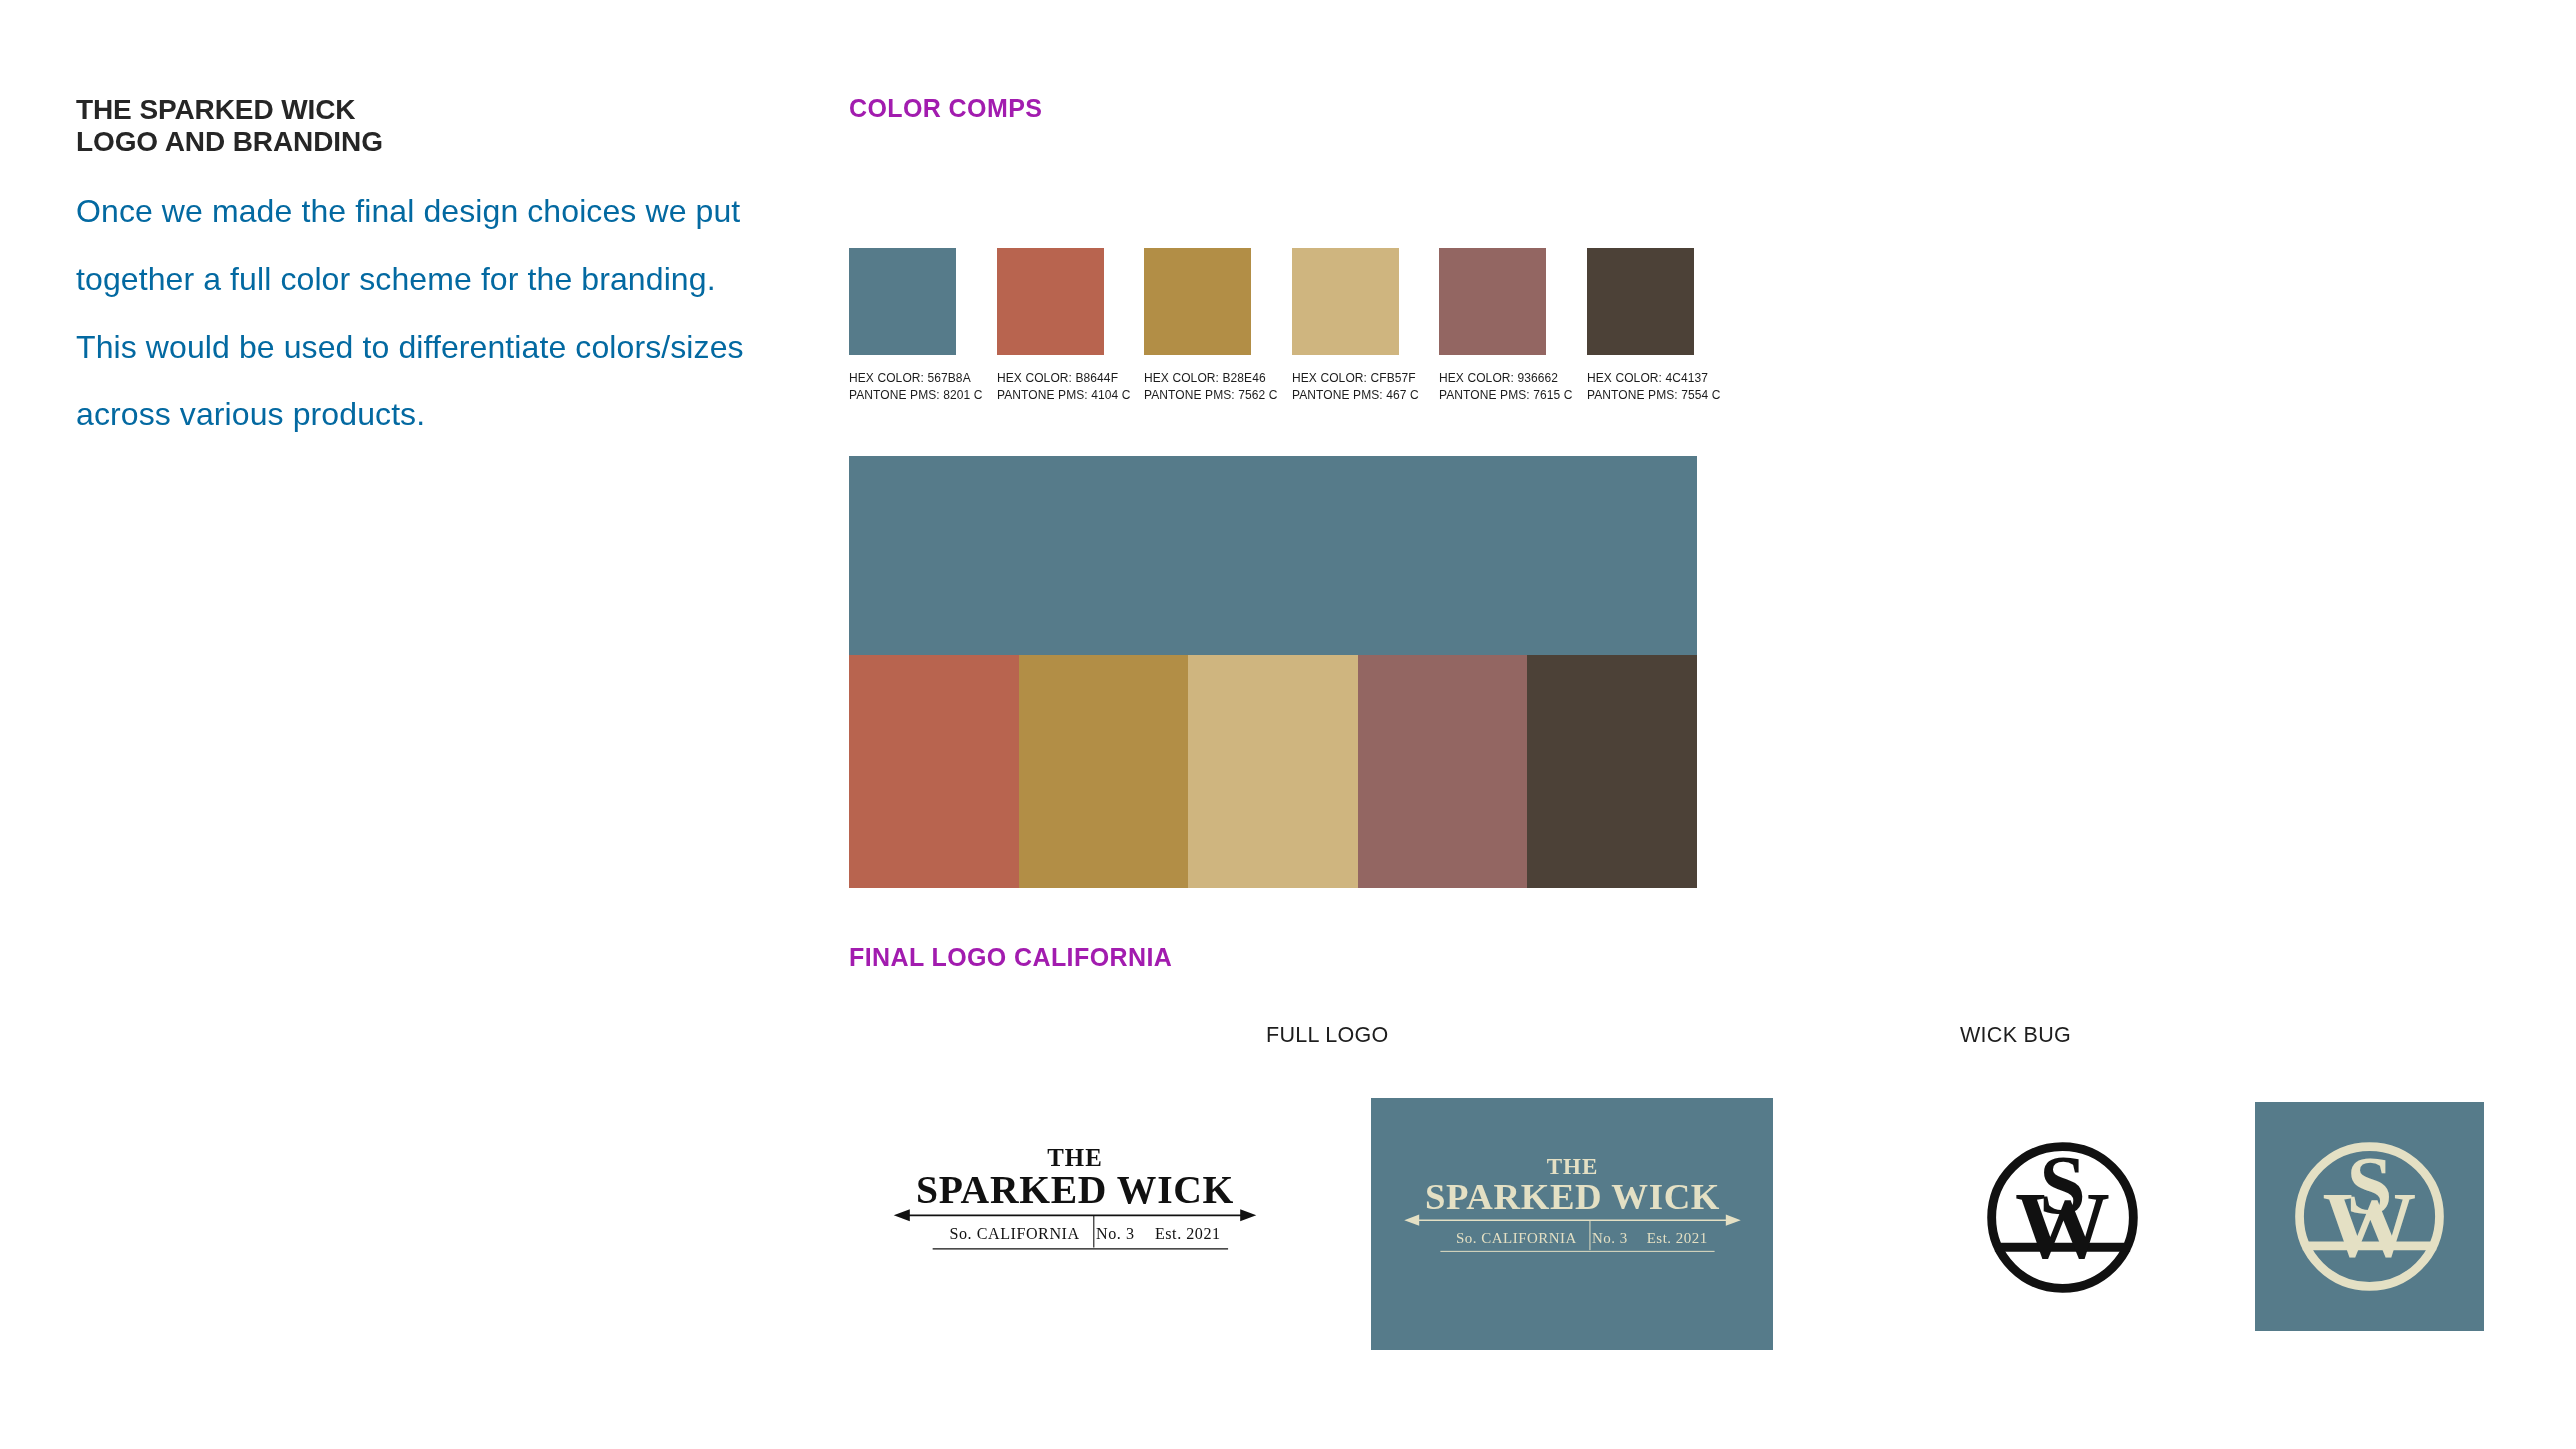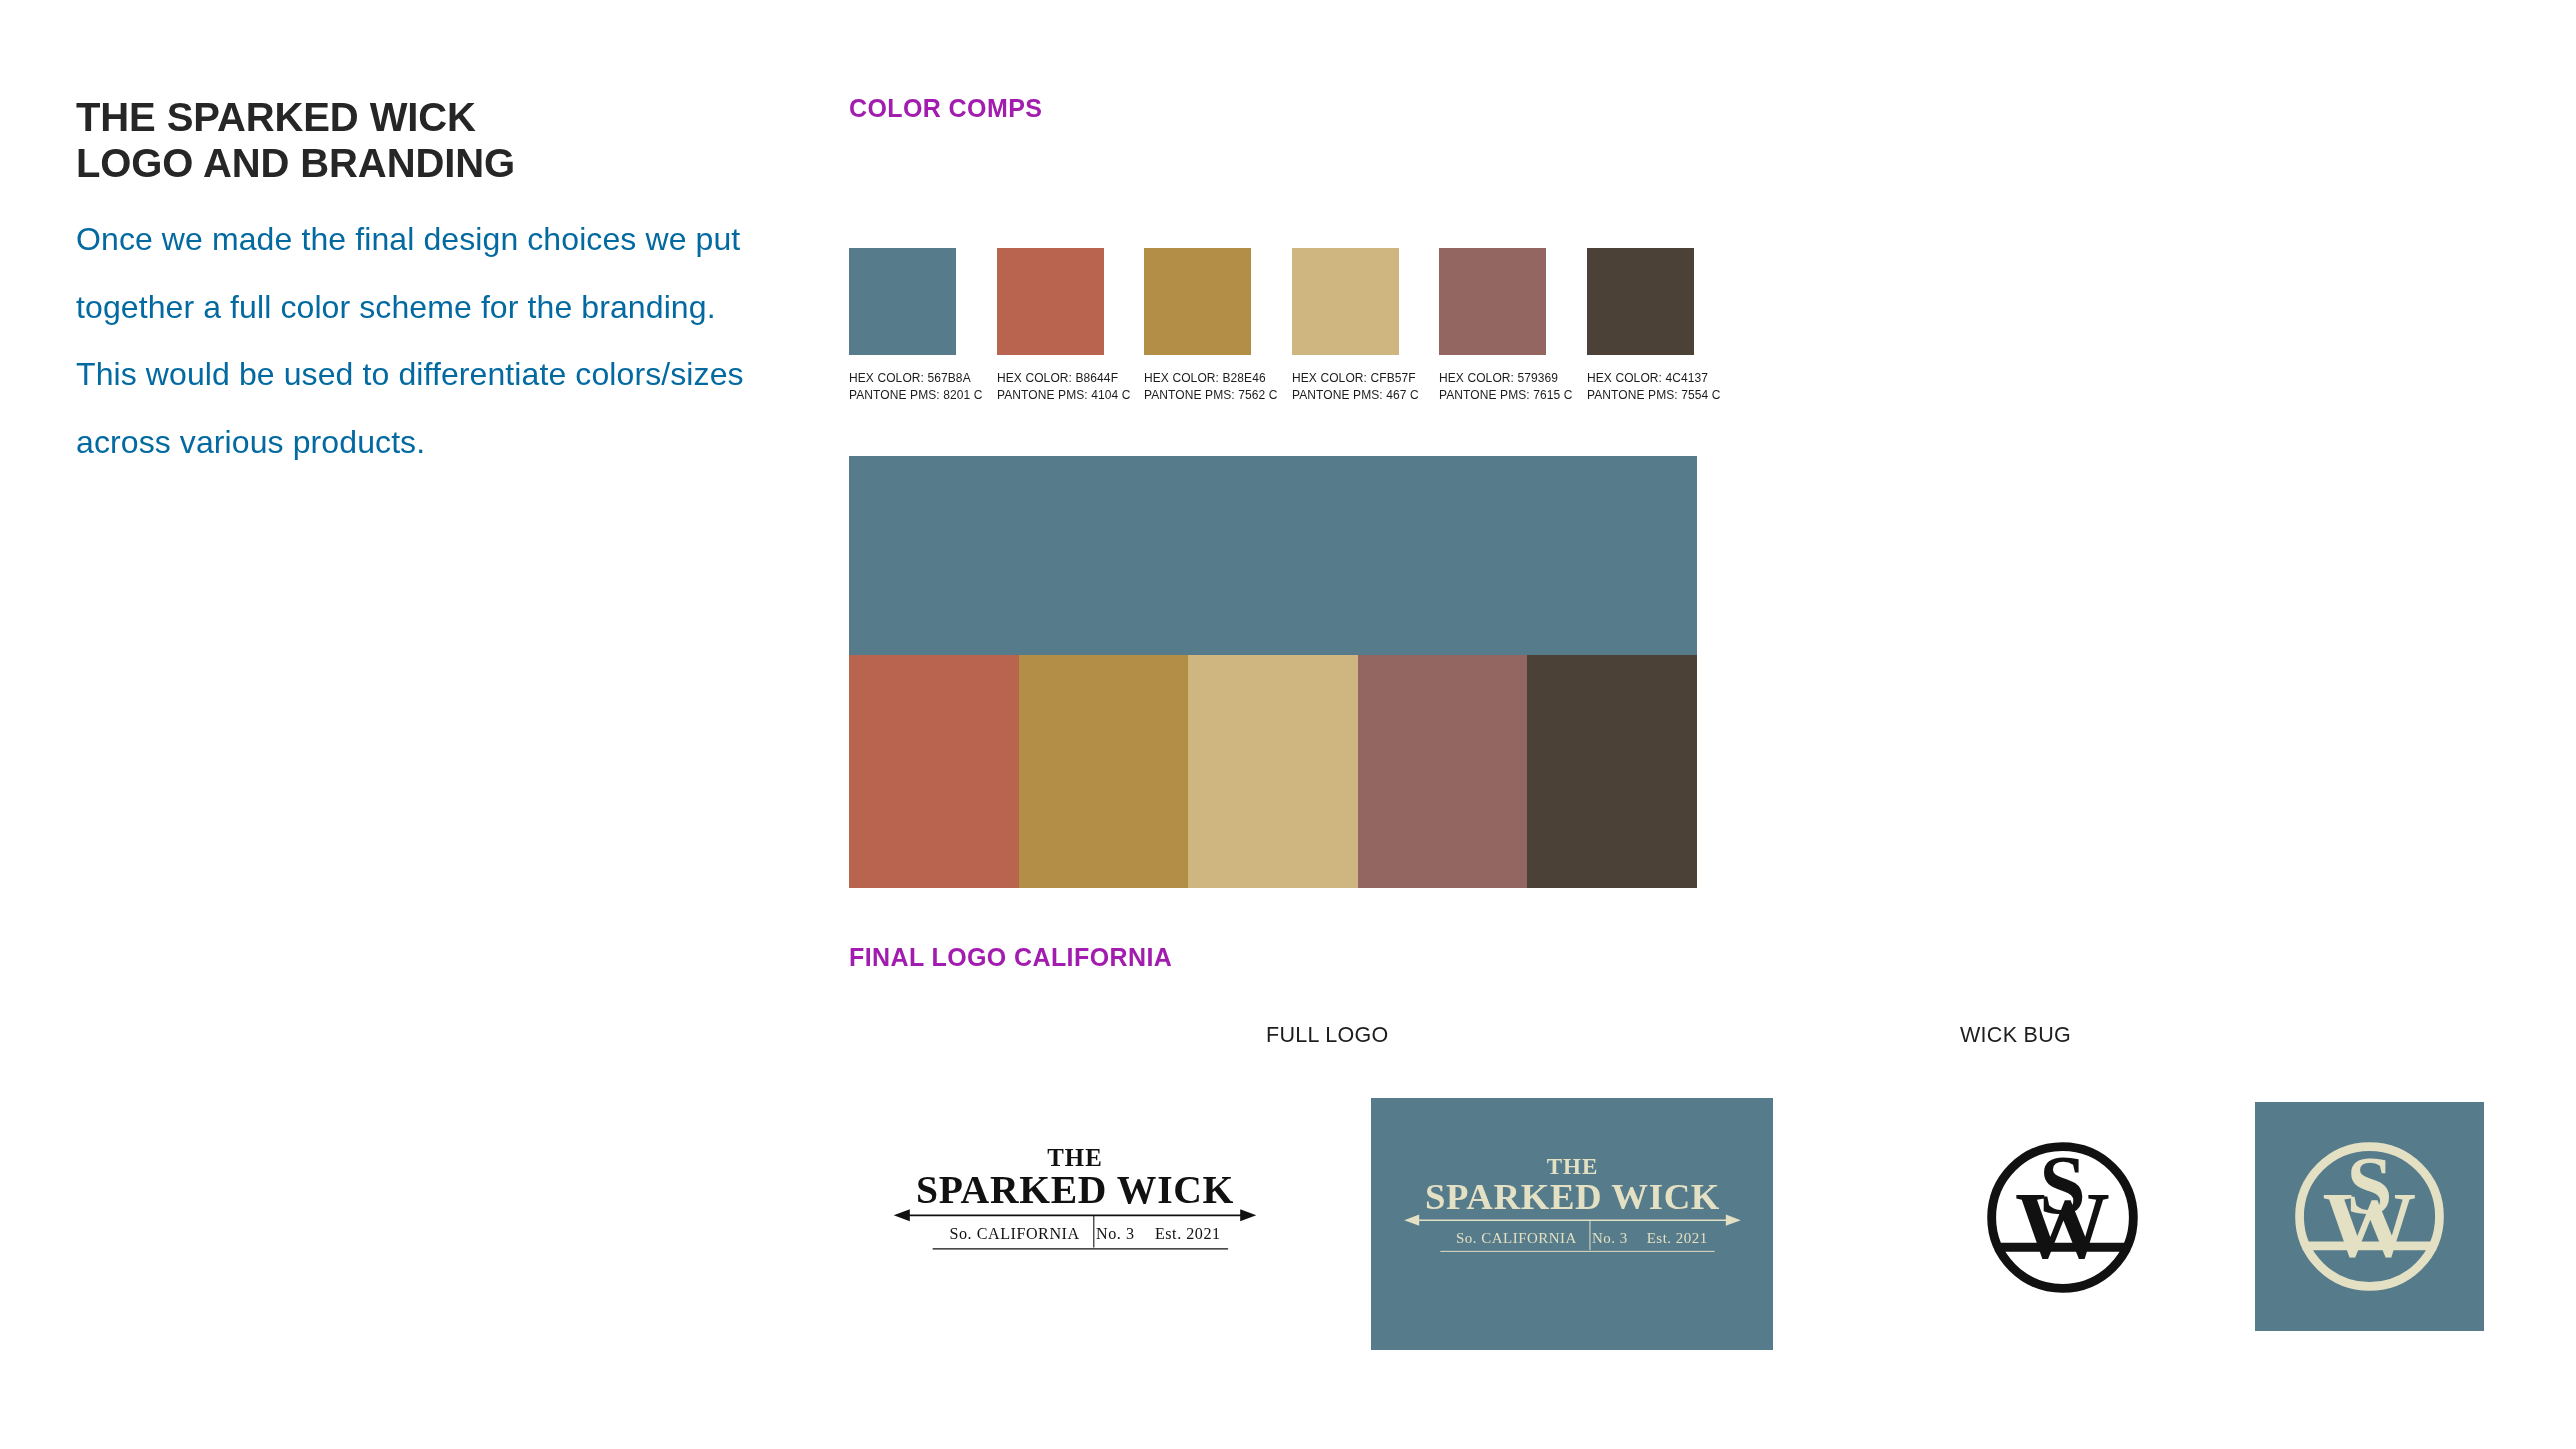--- a/index.html
+++ b/index.html
@@ -10,21 +10,21 @@
     color:#2b2b2b;
     overflow:hidden;
     position:relative;
   }
   .page{position:absolute;inset:0;}
 
   
   .intro{position:absolute;left:76px;top:94px;width:684px;}
   .intro h1{
     margin:0;
-    font-size:40px;
+    font-size:28px;
     line-height:1.16;
     font-weight:700;
     letter-spacing:-0.1px;
     color:#262626;
   }
   .intro h1 .l2{display:block;}
   .intro p{
     margin:19px 0 0 0;
     font-size:32px;
     line-height:2.12;
@@ -134,21 +134,21 @@
       <span class="chip" id="chip-4" style="background: rgb(207, 181, 127);"></span>
       <div class="meta">
         <span>HEX COLOR: CFB57F</span>
         <span>PANTONE PMS: 467 C</span>
       </div>
     </div>
 
     <div class="swatch" style="left:590px">
       <span class="chip" id="chip-5" style="background: rgb(147, 102, 98);"></span>
       <div class="meta">
-        <span>HEX COLOR: 579369</span>
+        <span>HEX COLOR: 936662</span>
         <span>PANTONE PMS: 7615 C</span>
       </div>
     </div>
 
     <div class="swatch" style="left:738px">
       <span class="chip" id="chip-6" style="background: rgb(76, 65, 55);"></span>
       <div class="meta">
         <span>HEX COLOR: 4C4137</span>
         <span>PANTONE PMS: 7554 C</span>
       </div>

